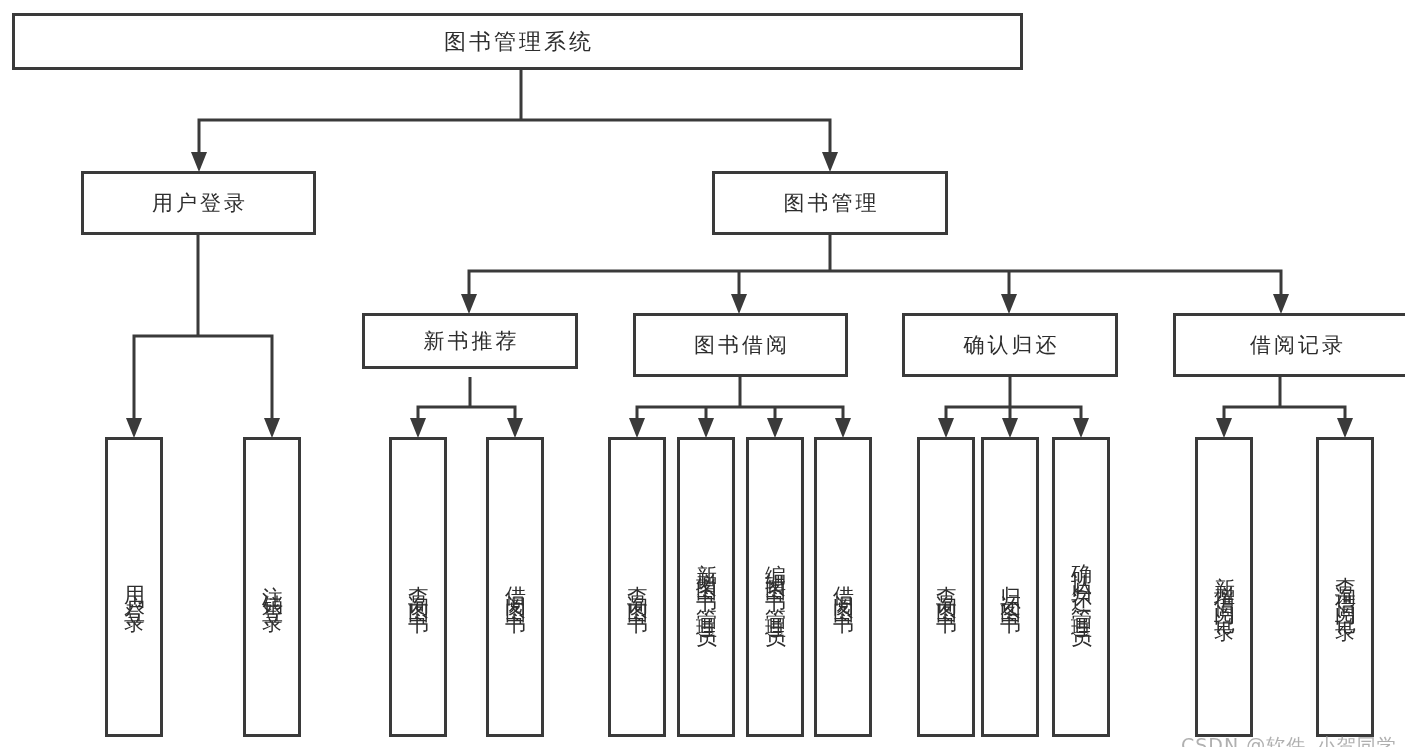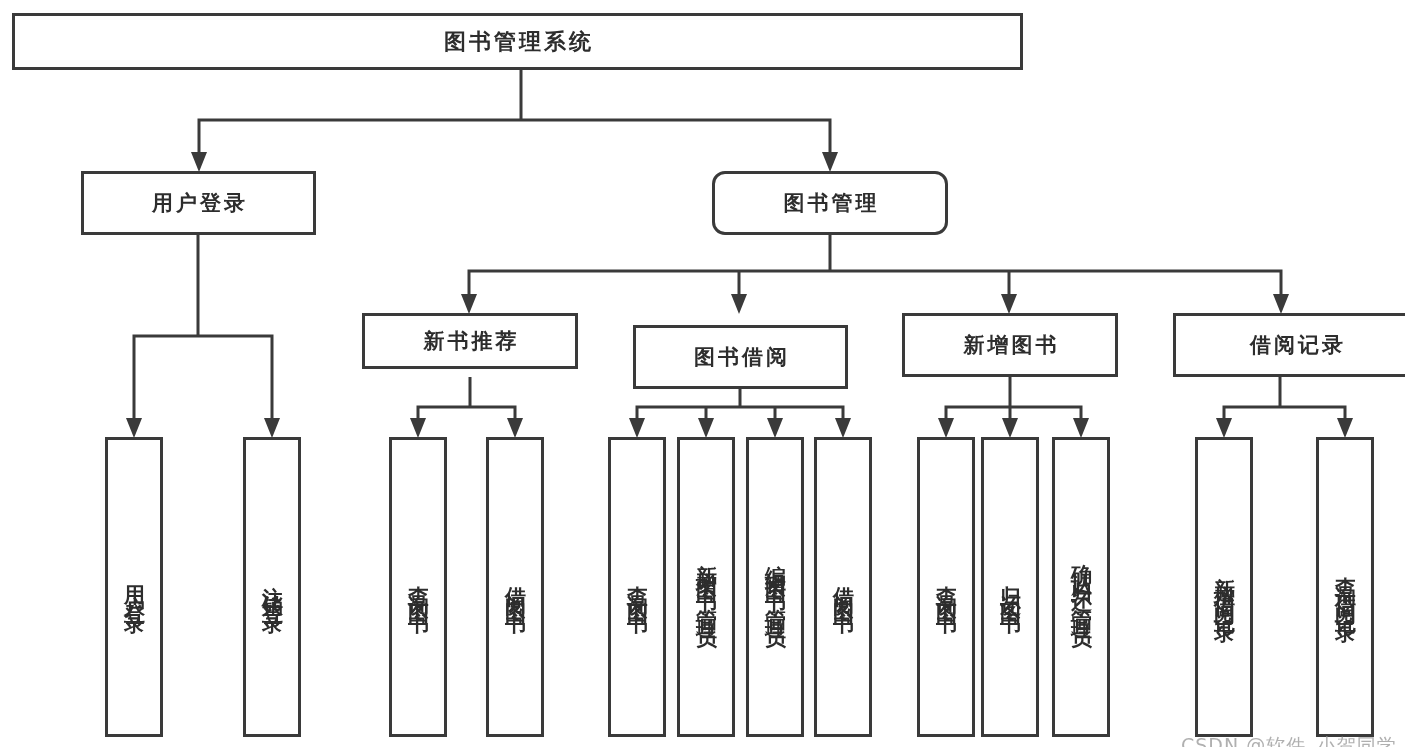--- a/index.html
+++ b/index.html
@@ -19,21 +19,20 @@
   }
   .node {
     position: absolute;
     box-sizing: border-box;
     border: 3px solid #3a3a3a;
     background: #ffffff;
     display: flex;
     align-items: center;
     justify-content: center;
     color: #2d2d2d;
-    font-weight: bold;
   }
   .node.h .label {
     font-size: 21px;
     letter-spacing: 3px;
     text-indent: 3px;
     white-space: nowrap;
   }
   .node.root .label { font-size: 22px; }
   .node.v .label {
     writing-mode: vertical-rl;
@@ -98,32 +97,32 @@
     </g>
   </svg>
 
   <div class="node h root" style="left:12px; top:13px; width:1011px; height:57px;">
     <span class="label">图书管理系统</span>
   </div>
 
   <div class="node h" style="left:81px; top:171px; width:235px; height:64px;">
     <span class="label">用户登录</span>
   </div>
-  <div class="node h" style="left:712px; top:171px; width:236px; height:64px;border-radius:13px;">
+  <div class="node h" style="left:712px; top:171px; width:236px; height:64px;">
     <span class="label">图书管理</span>
   </div>
 
   <div class="node h" style="left:362px; top:313px; width:216px; height:56px;">
     <span class="label">新书推荐</span>
   </div>
-  <div class="node h" style="left:633px; top:313px; width:215px; height:64px;margin-top:12px;">
+  <div class="node h" style="left:633px; top:313px; width:215px; height:64px;">
     <span class="label">图书借阅</span>
   </div>
   <div class="node h" style="left:902px; top:313px; width:216px; height:64px;">
-    <span class="label">新增图书</span>
+    <span class="label">确认归还</span>
   </div>
   <div class="node h" style="left:1173px; top:313px; width:247px; height:64px;">
     <span class="label">借阅记录</span>
   </div>
 
   <div class="node v" style="left:105px; top:437px; width:58px; height:300px;">
     <span class="label">用户登录</span>
   </div>
   <div class="node v" style="left:243px; top:437px; width:58px; height:300px;">
     <span class="label">注销登录</span>

